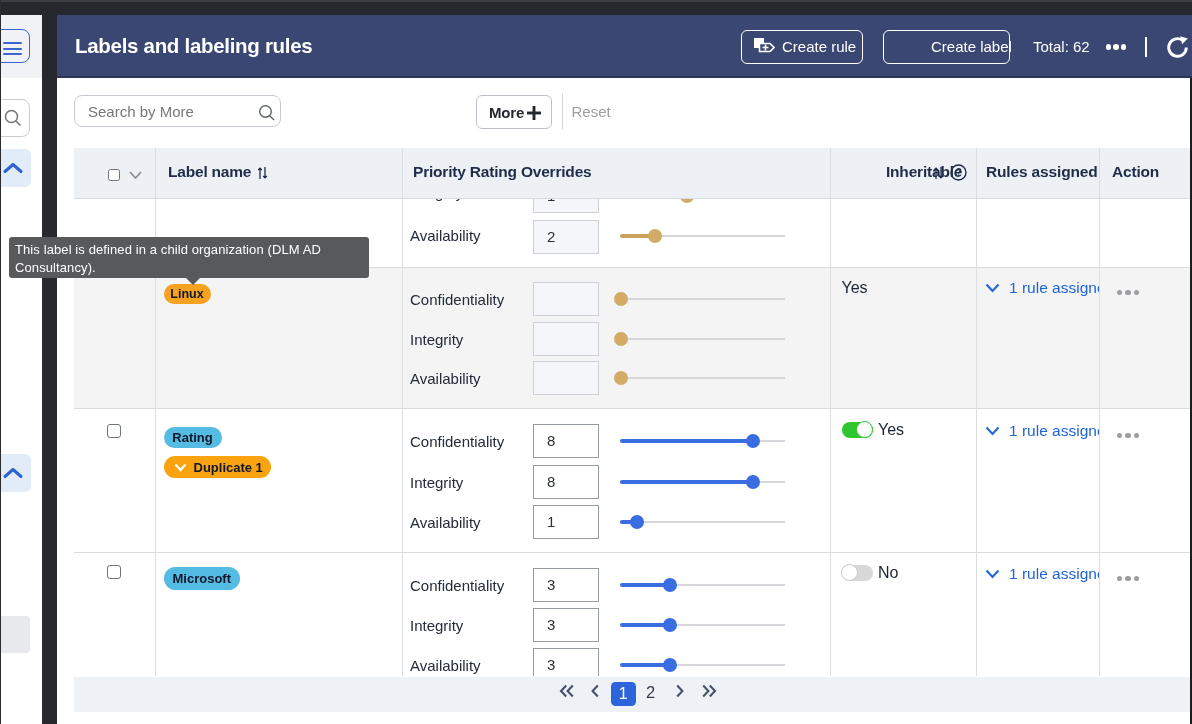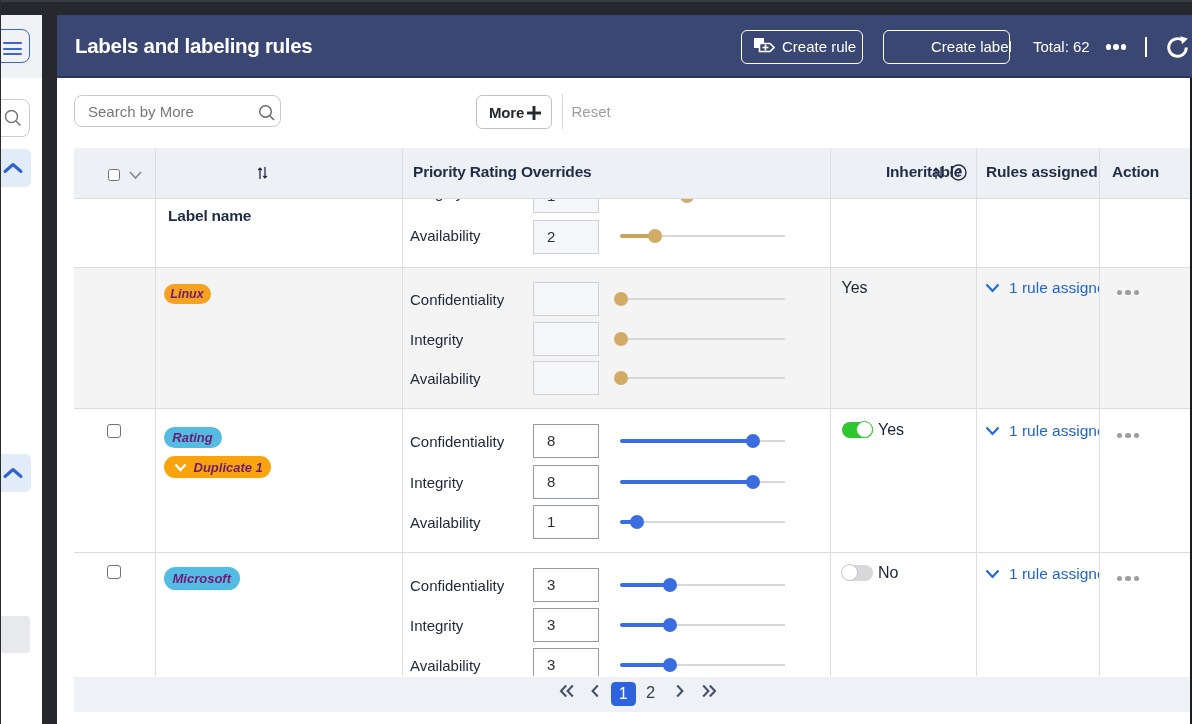--- a/index.html
+++ b/index.html
@@ -43,21 +43,21 @@
   .hline{position:absolute;left:17px;width:1118px;height:1px;background:#d9dbde;z-index:2;}
   .rowbg{position:absolute;left:17px;width:1118px;z-index:0;}
   .cell-label{position:absolute;font-size:15px;color:#222b3a;z-index:1;}
   .pinput{position:absolute;width:66px;height:34px;box-sizing:border-box;border:1px solid #969ca4;background:#fff;z-index:1;font-size:15px;color:#2b3036;}
   .pinput span{position:absolute;left:13px;top:7px;}
   .pinput.dis{background:#f5f6f9;border:1px solid #cdd1d6;}
   .slider{position:absolute;width:165px;height:16px;z-index:1;}
   .slider .track{position:absolute;left:0;top:7px;width:165px;height:2px;background:#d5d7da;}
   .slider .fill{position:absolute;top:6px;height:4px;border-radius:2px;}
   .slider .knob{position:absolute;top:1px;width:14px;height:14px;border-radius:50%;}
-  .pill{position:absolute;color:#701a75;font-weight:700;z-index:1;font-style:italic;}
+  .pill{position:absolute;color:#0f172a;font-weight:700;z-index:1;}
   .checkbox{position:absolute;width:13.5px;height:13.5px;border:1.6px solid #6e747b;border-radius:3px;background:#fff;box-sizing:border-box;z-index:1;}
   .toggle{position:absolute;width:31px;height:16px;border-radius:8.5px;z-index:1;}
   .toggle .tknob{position:absolute;top:-1px;width:17px;height:17px;border-radius:50%;background:#fff;box-sizing:border-box;}
   .yesno{position:absolute;font-size:16px;color:#1a2433;z-index:1;}
   .rlink{position:absolute;color:#1e63d9;font-size:15.5px;z-index:1;white-space:nowrap;overflow:hidden;}
   .adots{position:absolute;z-index:1;line-height:0;font-size:0;}
   .adots i{display:inline-block;width:5.2px;height:5.2px;border-radius:50%;background:#9b9da0;margin-right:3.2px;}
   
   .pagebar{position:absolute;left:74px;top:676.5px;width:1115.5px;height:35px;background:#eef1f6;z-index:3;}
   .pgone{position:absolute;left:537px;top:5.5px;width:24.5px;height:24px;background:#2d64db;border-radius:4.5px;color:#fff;font-size:16px;text-align:center;line-height:24px;}
@@ -172,21 +172,21 @@
       <div class="track"></div>
         <div class="fill" style="left:0;width:35px;background:#c9a35e;"></div>
         <div class="knob" style="left:28.5px;background:#d2ab66;"></div>
     </div>
 
     <div class="thead">
       <div class="checkbox" style="left:34px;top:20.5px;width:12px;height:12px;border-radius:2.5px;"></div>
       <svg width="13" height="8" style="position:absolute;left:55px;top:23px;" viewBox="0 0 13 8">
           <polyline points="1,1 6.5,7 12,1" fill="none" stroke="#8a9096" stroke-width="1.8"></polyline>
         </svg>
-      <span style="position:absolute;left:94px;top:15px;margin-top:44px;">Label name</span>
+      <span style="position:absolute;left:94px;top:15px;">Label name</span>
       <svg width="13" height="14" style="position:absolute;left:182px;top:18px;" viewBox="0 0 13 14">
           <path d="M4 13 V2.2 M2.2 4 L4 2.2 L5.8 4" fill="none" stroke="#1f2c47" stroke-width="1.3"></path>
           <path d="M9 1 V11.8 M7.2 10 L9 11.8 L10.8 10" fill="none" stroke="#1f2c47" stroke-width="1.3"></path>
         </svg>
       <span style="position:absolute;left:339px;top:15px;">Priority Rating Overrides</span>
       <span style="position:absolute;left:772px;top:15px;margin-left:40px;">Inheritable</span>
       <svg width="13" height="14" style="position:absolute;left:858px;top:18px;" viewBox="0 0 13 14">
           <path d="M4 13 V2.2 M2.2 4 L4 2.2 L5.8 4" fill="none" stroke="#1f2c47" stroke-width="1.3"></path>
           <path d="M9 1 V11.8 M7.2 10 L9 11.8 L10.8 10" fill="none" stroke="#1f2c47" stroke-width="1.3"></path>
         </svg>
@@ -327,13 +327,17 @@
     <div class="pgtwo">2</div>
     <svg width="9" height="14" style="position:absolute;left:601px;top:7px;" viewBox="0 0 9 14">
         <polyline points="2.2,1.5 7.4,7 2.2,12.5" fill="none" stroke="#45506a" stroke-width="2.1"></polyline>
       </svg>
     <svg width="17" height="14" style="position:absolute;left:626px;top:7px;" viewBox="0 0 17 14">
         <polyline points="3.2,1.5 8.4,7 3.2,12.5" fill="none" stroke="#45506a" stroke-width="2.1"></polyline>
         <polyline points="9.8,1.5 15,7 9.8,12.5" fill="none" stroke="#45506a" stroke-width="2.1"></polyline>
       </svg>
   </div>
 
+  <div class="tooltip">
+    This label is defined in a child organization (DLM AD<br>Consultancy).
+    <div class="tarrow"></div>
+  </div>
 </div>
 
 </body></html>

